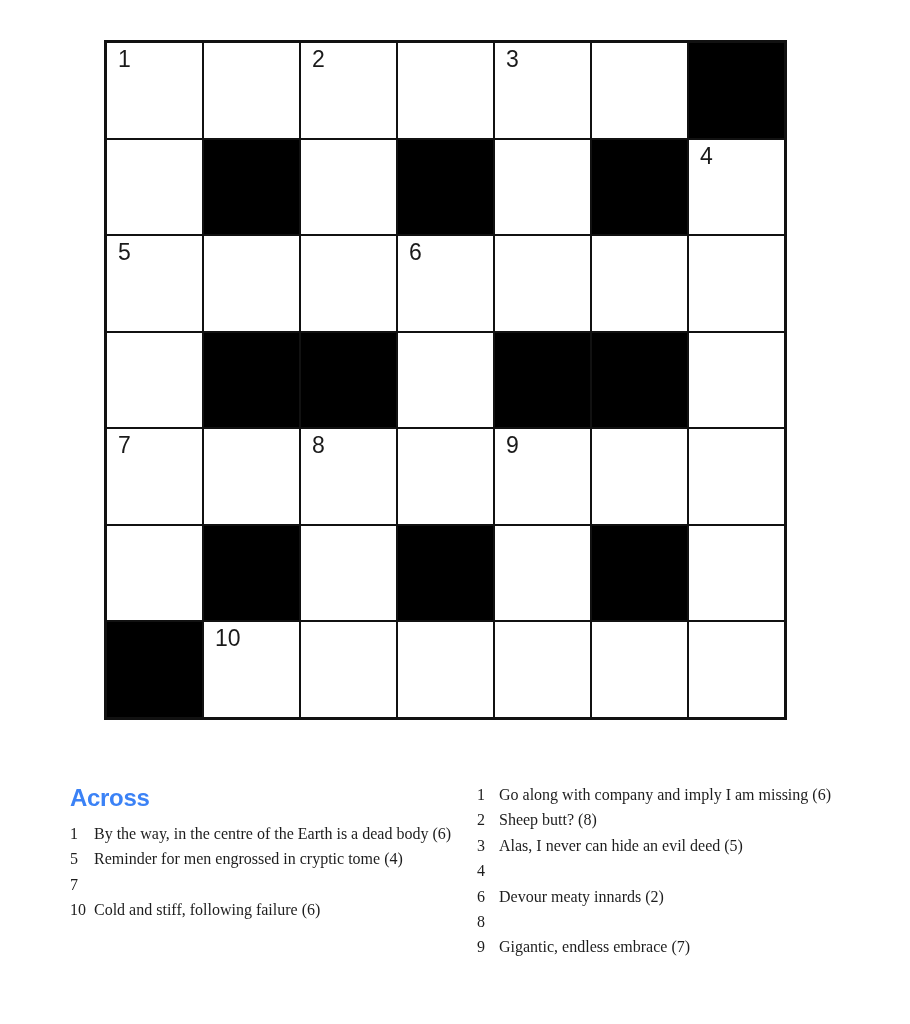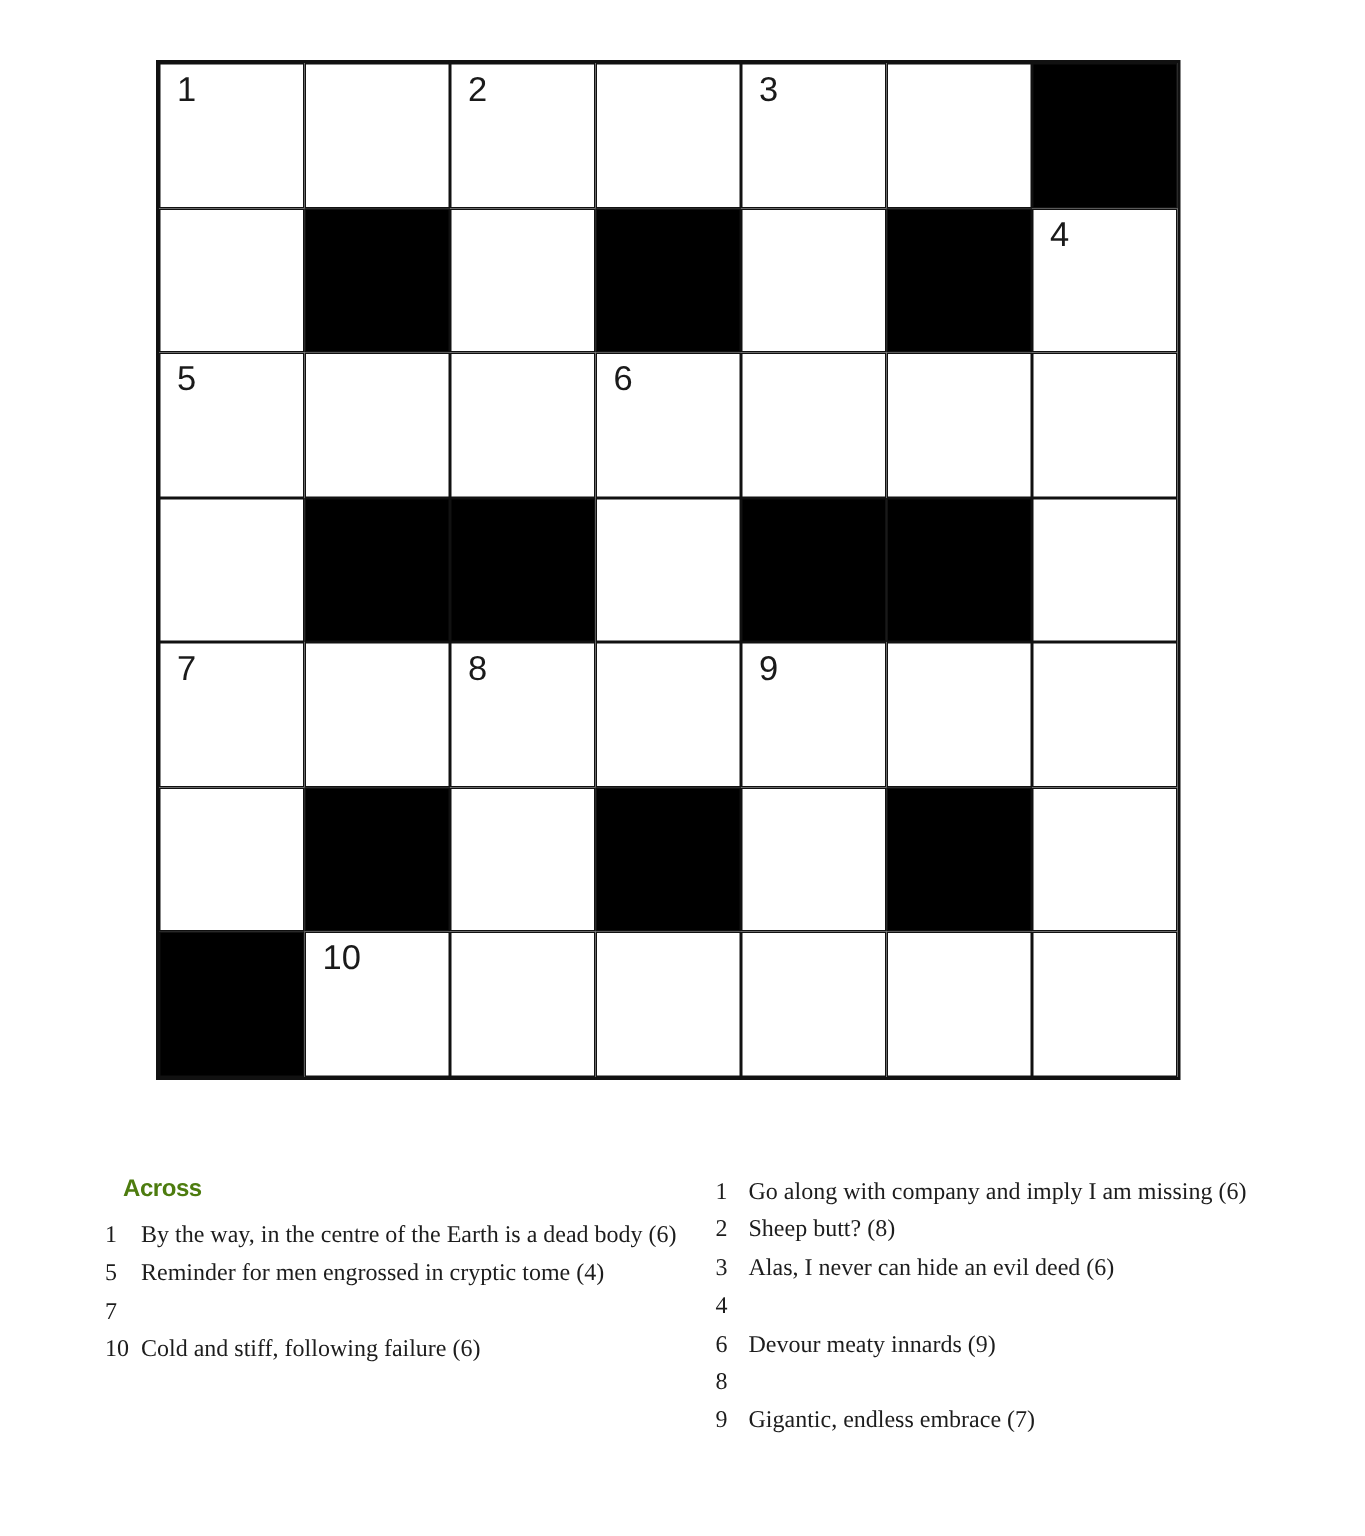--- a/index.html
+++ b/index.html
@@ -47,26 +47,26 @@
     font-weight: 400;
     color: #1a1a1a;
     line-height: 1.1;
   }
   
   .clues {
     position: absolute;
     color: #1d1d1d;
   }
   .clues h2 {
-    margin: 0 0 9px 12px;
+    margin: 0 0 9px 0;
     font-family: "Liberation Sans", sans-serif;
     font-weight: 700;
-    font-size: 16px;
+    font-size: 24px;
     letter-spacing: -0.3px;
-    color: #4d7c0f;
+    color: #3b82f6;
   }
   .clues ol {
     list-style: none;
     margin: 0;
     padding: 0;
   }
   .clue {
     display: flex;
     align-items: baseline;
     font-size: 16px;
@@ -191,30 +191,30 @@
           <span class="ctext">Go along with company and imply I am missing (6)</span>
         </li>
 
         <li class="clue">
           <span class="cnum">2</span>
           <span class="ctext">Sheep butt? (8)</span>
         </li>
 
         <li class="clue">
           <span class="cnum">3</span>
-          <span class="ctext">Alas, I never can hide an evil deed (6)</span>
+          <span class="ctext">Alas, I never can hide an evil deed (5)</span>
         </li>
 
         <li class="clue">
           <span class="cnum">4</span>
         </li>
 
         <li class="clue">
           <span class="cnum">6</span>
-          <span class="ctext">Devour meaty innards (9)</span>
+          <span class="ctext">Devour meaty innards (2)</span>
         </li>
 
         <li class="clue">
           <span class="cnum">8</span>
         </li>
 
         <li class="clue">
           <span class="cnum">9</span>
           <span class="ctext">Gigantic, endless embrace (7)</span>
         </li>

